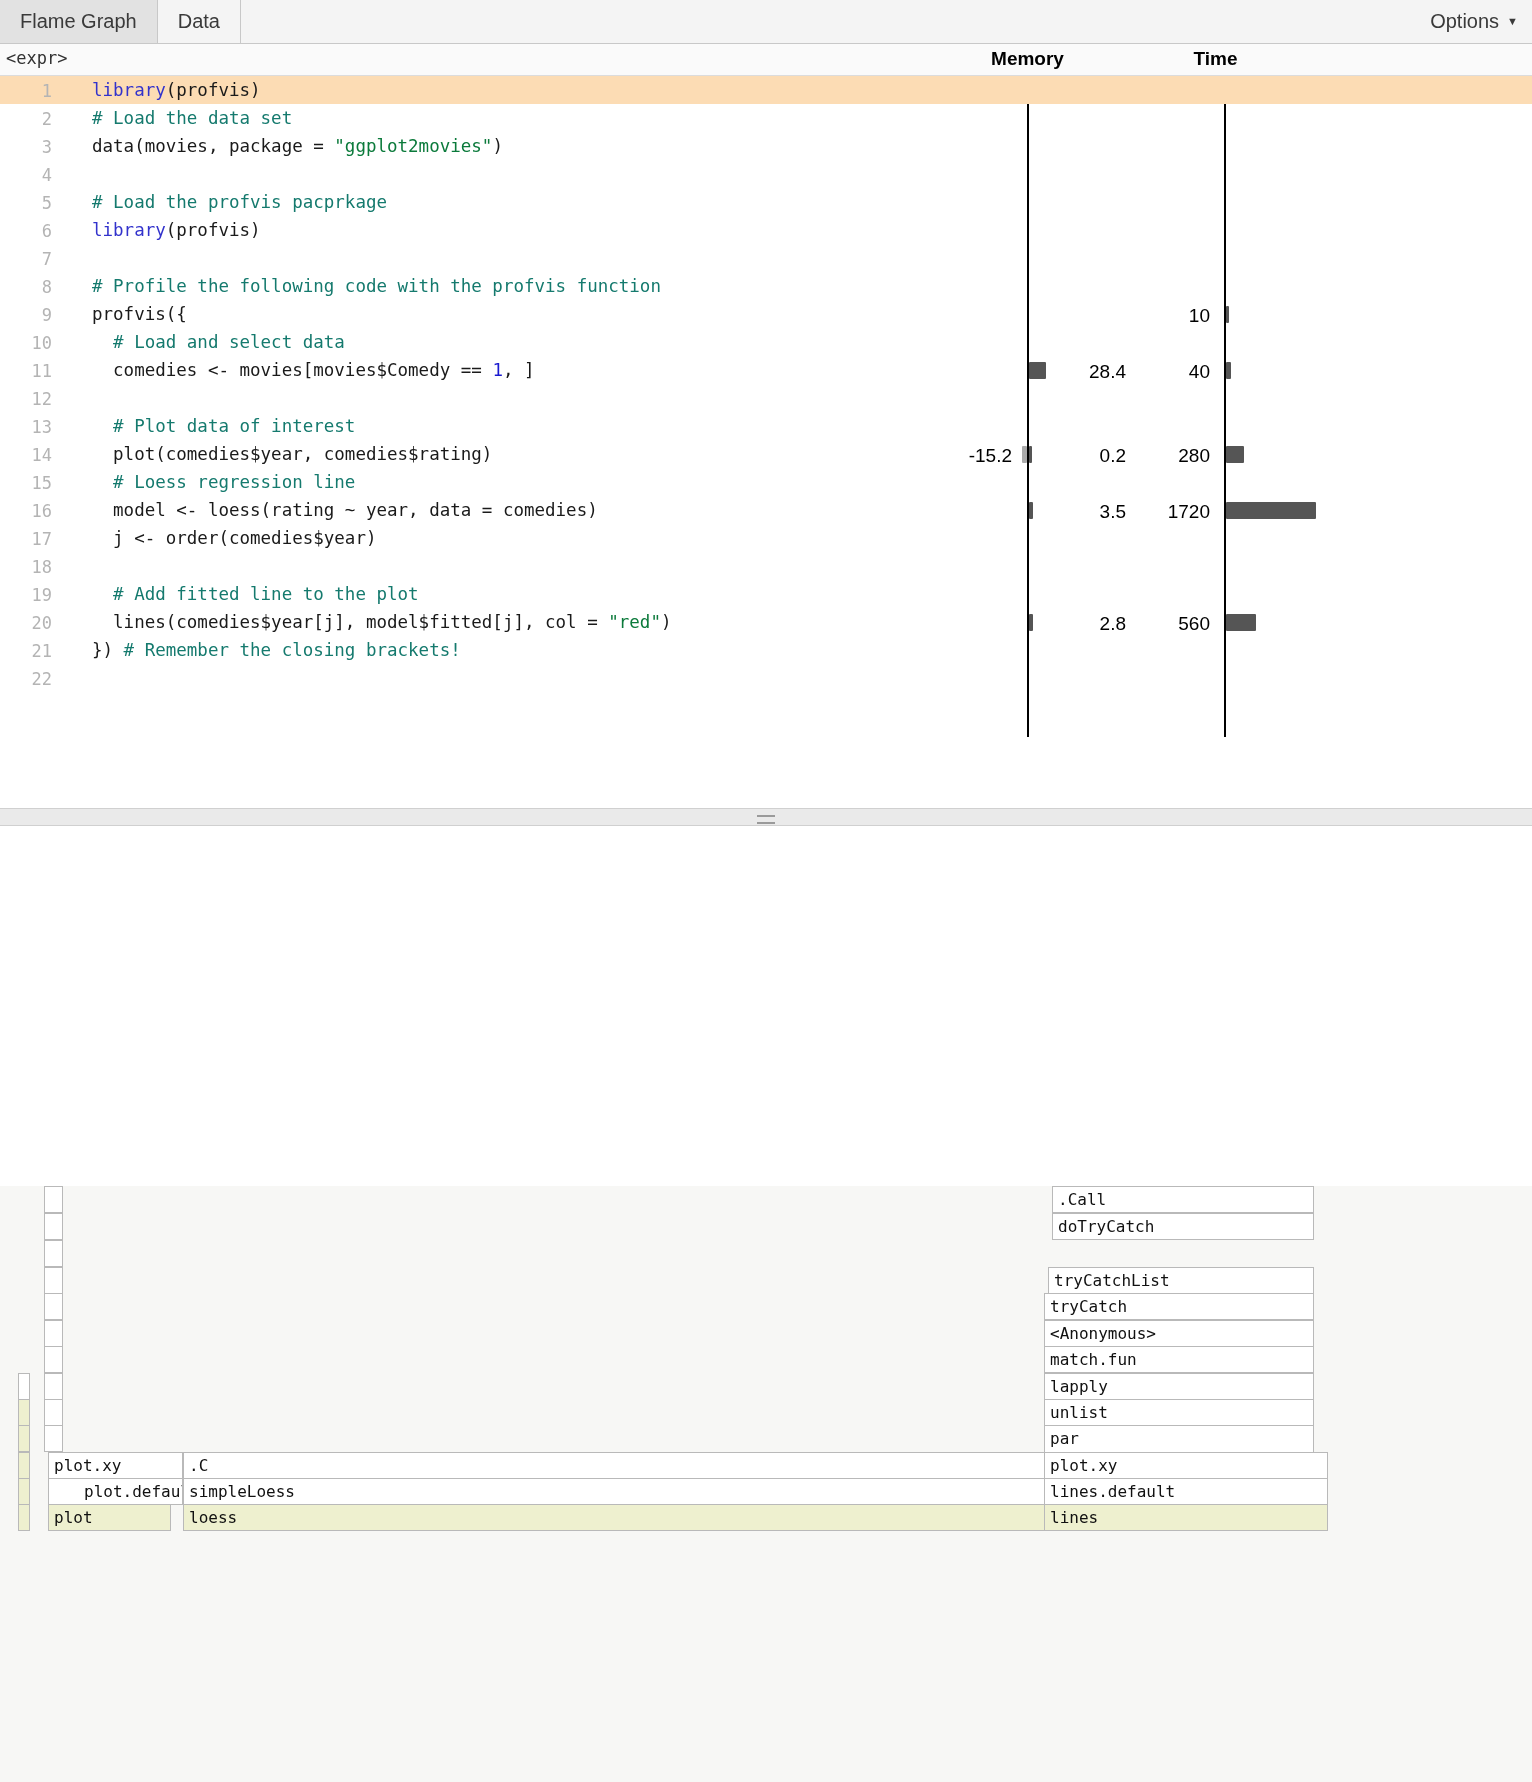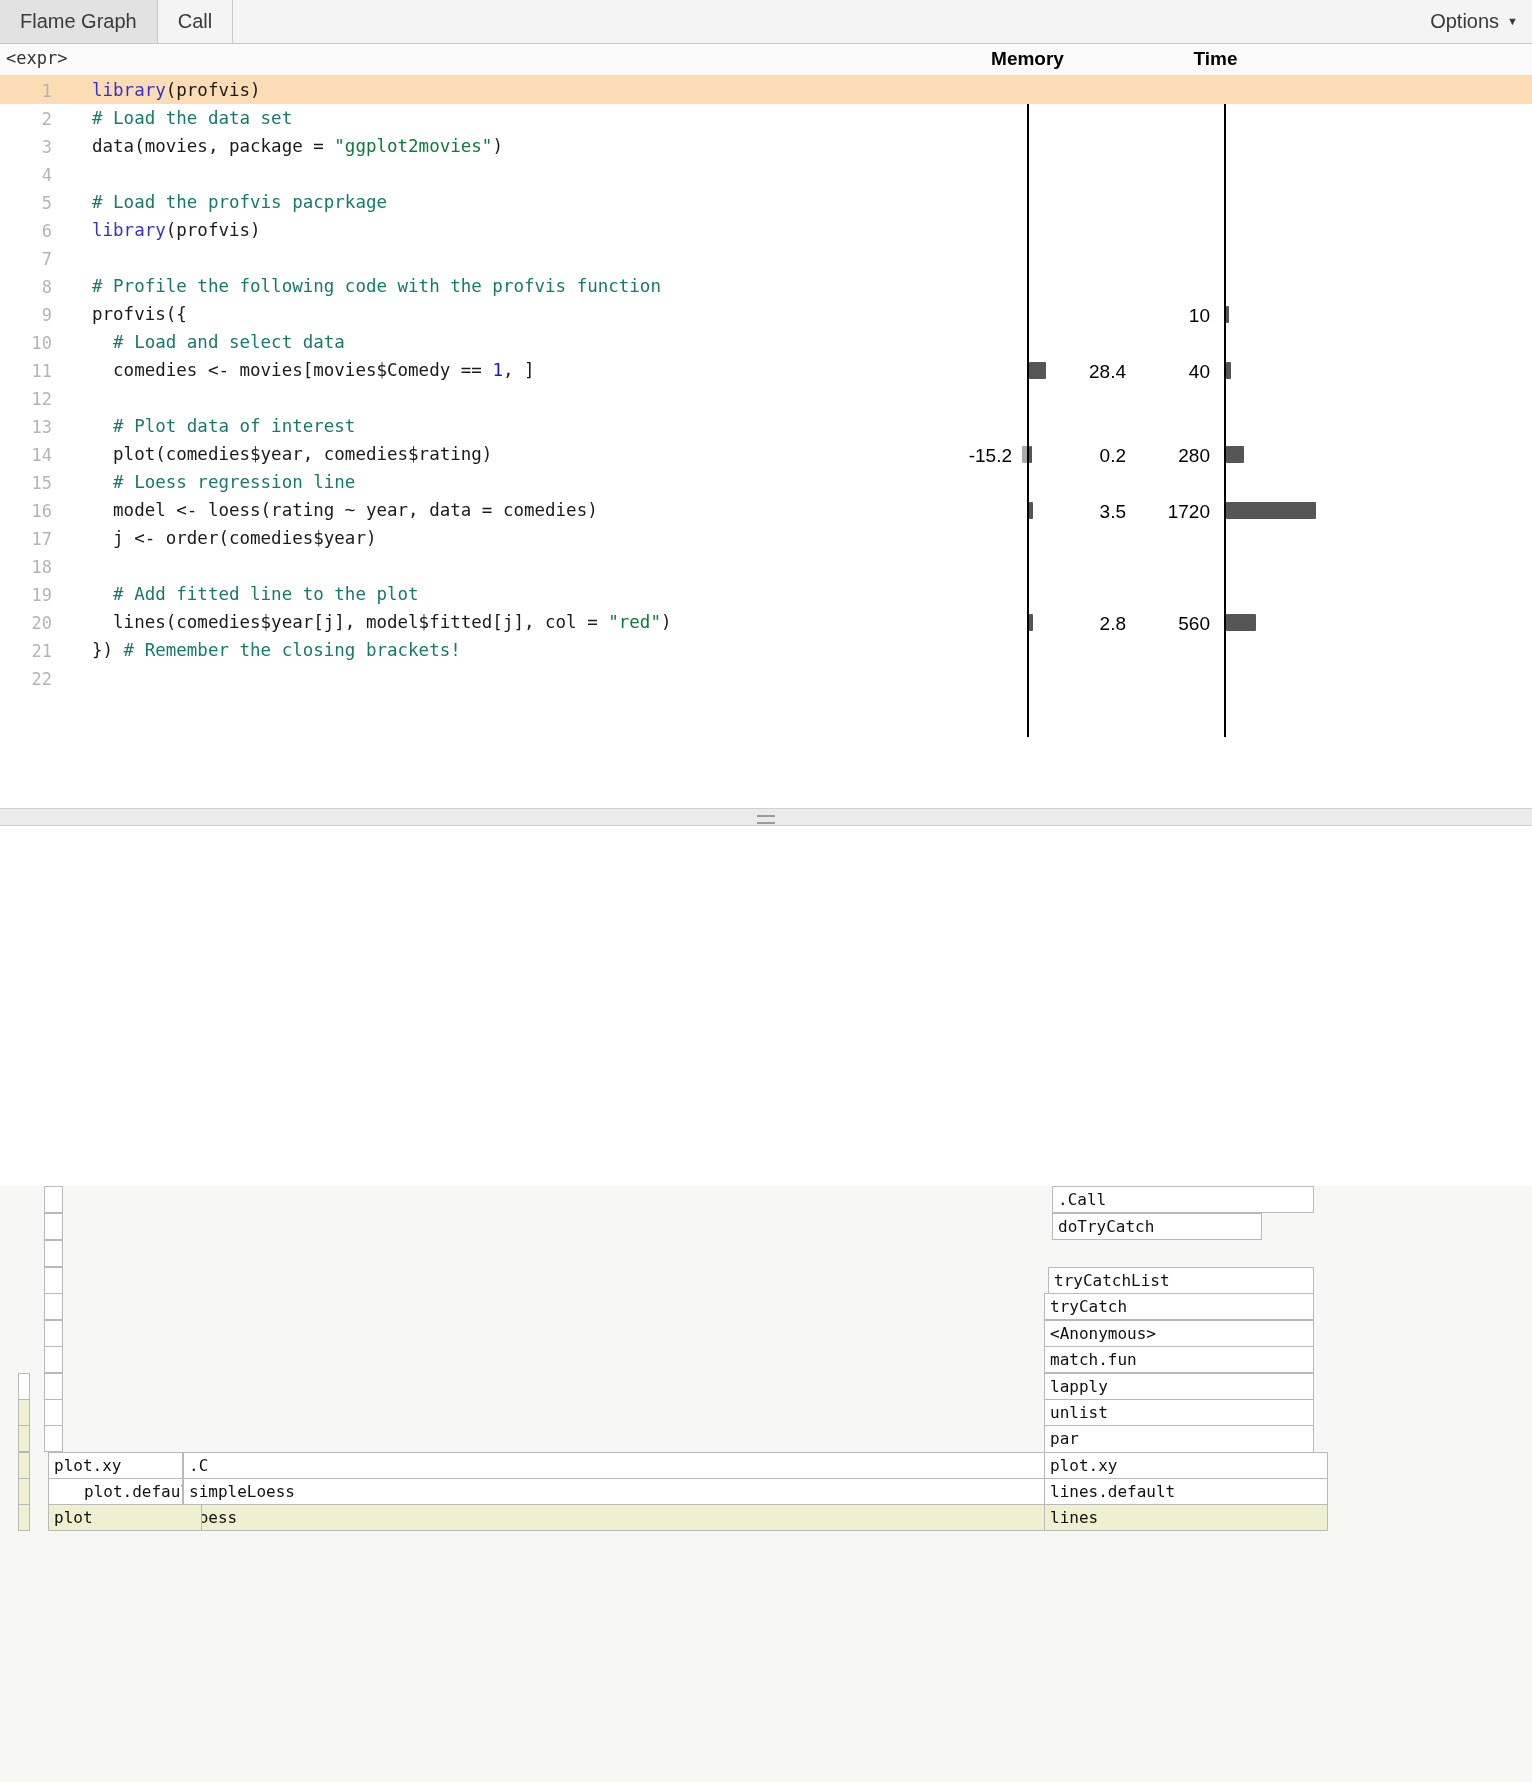--- a/index.html
+++ b/index.html
@@ -110,21 +110,21 @@
   .cell.hl{background:#eef0cf;}
 </style>
 </head>
 <body>
 
 <div class="tabbar">
   <div class="tab active">
     <span>Flame Graph</span>
   </div>
   <div class="tab inactive">
-    <span>Call</span>
+    <span>Data</span>
   </div>
   <div class="tabfill"></div>
   <div class="options">
     <span>Options</span>
     <span class="caret">▼</span>
   </div>
 </div>
 
 <div class="headrow">
   <div class="expr">&lt;expr&gt;</div>
@@ -247,38 +247,38 @@
     </div>
 </div>
 
 <div class="splitter">
   <div class="grip"></div>
 </div>
 
 <div class="flame">
   <div class="flamecanvas" id="flame-canvas" style="padding-top: 0px; height: 940px; margin-top: 360px;">
       <div class="cell" style="left: 1052px; top: 0px; width: 262px; height: 27px;">.Call</div>
-      <div class="cell" style="left: 1052px; top: 27px; width: 210px; height: 27px;">doTryCatch</div>
+      <div class="cell" style="left: 1052px; top: 27px; width: 262px; height: 27px;">doTryCatch</div>
       <div class="cell" style="left: 1048px; top: 54px; width: 266px; height: 27px; margin-top: 36px;">tryCatchOne</div>
       <div class="cell" style="left: 1048px; top: 81px; width: 266px; height: 27px;">tryCatchList</div>
       <div class="cell" style="left: 1044px; top: 107px; width: 270px; height: 27px;">tryCatch</div>
       <div class="cell" style="left: 1044px; top: 134px; width: 270px; height: 27px;">&lt;Anonymous&gt;</div>
       <div class="cell" style="left: 1044px; top: 160px; width: 270px; height: 27px;">match.fun</div>
       <div class="cell" style="left: 1044px; top: 187px; width: 270px; height: 27px;">lapply</div>
       <div class="cell" style="left: 1044px; top: 213px; width: 270px; height: 27px;">unlist</div>
       <div class="cell" style="left: 1044px; top: 239px; width: 270px; height: 35px;">par</div>
       <div class="cell" style="left: 1044px; top: 266px; width: 284px; height: 27px;">plot.xy</div>
       <div class="cell" style="left: 1044px; top: 292px; width: 284px; height: 27px;">lines.default</div>
       <div class="cell hl" style="left: 1044px; top: 318px; width: 284px; height: 27px;">lines</div>
       <div class="cell" style="left: 183px; top: 266px; width: 862px; height: 27px;">.C</div>
       <div class="cell" style="left: 183px; top: 292px; width: 862px; height: 27px;">simpleLoess</div>
       <div class="cell hl" style="left: 183px; top: 318px; width: 862px; height: 27px;">loess</div>
       <div class="cell" style="left: 48px; top: 266px; width: 135px; height: 27px;">plot.xy</div>
       <div class="cell" style="left: 48px; top: 292px; width: 135px; height: 27px; padding-left: 35px;">plot.default</div>
-      <div class="cell hl" style="left: 48px; top: 318px; width: 154px; height: 27px;">plot</div>
+      <div class="cell hl" style="left: 48px; top: 318px; width: 123px; height: 27px;">plot</div>
       <div class="cell" style="left: 44px; top: 0px; width: 19px; height: 27px;"></div>
       <div class="cell" style="left: 44px; top: 27px; width: 19px; height: 27px;"></div>
       <div class="cell" style="left: 44px; top: 54px; width: 19px; height: 27px;"></div>
       <div class="cell" style="left: 44px; top: 81px; width: 19px; height: 27px;"></div>
       <div class="cell" style="left: 44px; top: 107px; width: 19px; height: 27px;"></div>
       <div class="cell" style="left: 44px; top: 134px; width: 19px; height: 27px;"></div>
       <div class="cell" style="left: 44px; top: 160px; width: 19px; height: 27px;"></div>
       <div class="cell" style="left: 44px; top: 187px; width: 19px; height: 27px;"></div>
       <div class="cell" style="left: 44px; top: 213px; width: 19px; height: 27px;"></div>
       <div class="cell" style="left: 44px; top: 239px; width: 19px; height: 27px;"></div>

